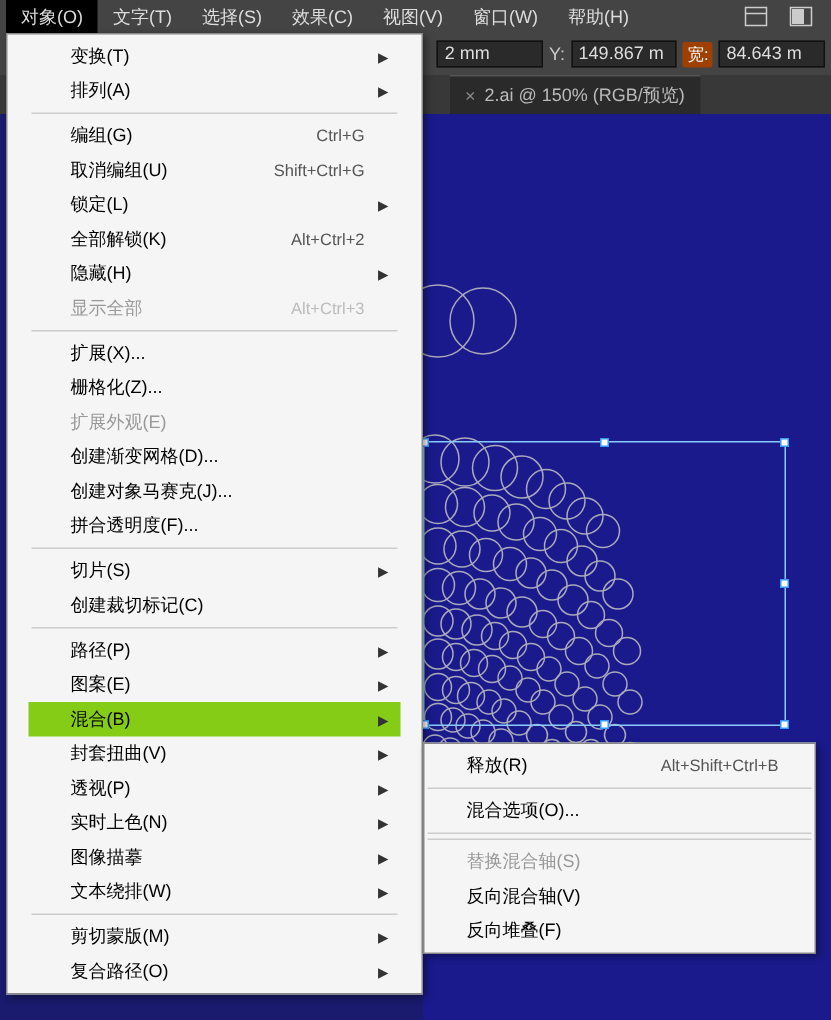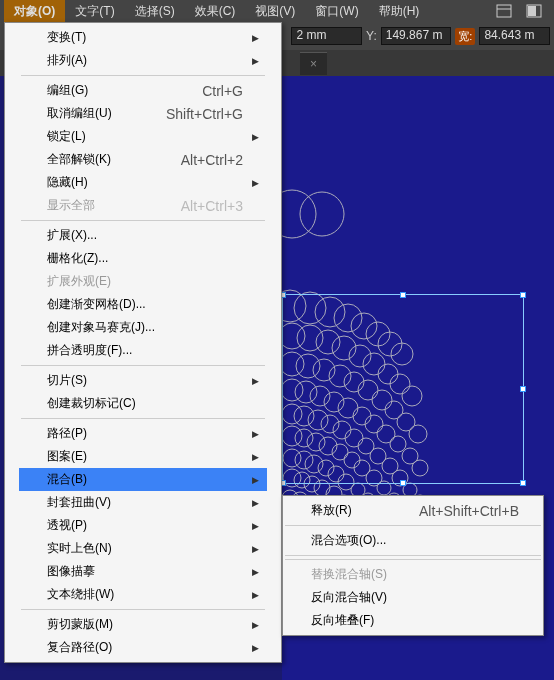--- a/index.html
+++ b/index.html
@@ -1,39 +1,39 @@
 <!DOCTYPE html>
 <html><head>
 <meta charset="utf-8">
 <style>
 * { margin: 0; padding: 0; box-sizing: border-box; font-family: "Microsoft YaHei", Arial, sans-serif; font-size: 12px; }
 body { width: 554px; height: 680px; background: #1a1a6e; overflow: hidden; position: relative; }
 
 .menubar { background: #444; height: 22px; display: flex; align-items: center; padding: 0 4px; color: #ddd; }
 .menuitem { padding: 3px 10px; cursor: default; }
-.menuitem.active { background: #a16207; font-weight: bold; }
+.menuitem.active { background: #000000; }
 .menubar-icons { margin-left: auto; display: flex; gap: 14px; padding-right: 8px; }
 .bar-icon { width: 16px; height: 14px; display: inline-block; }
 
 .toolbar { background: #444; height: 28px; display: flex; align-items: center; padding: 0 4px; color: #ddd; gap: 4px; position: relative; }
 .toolbar .spacer { width: 290px; }
 .tb-label { color: #ccc; }
 .tb-field { background: #2a2a2a; color: #ddd; border: 1px solid #111; width: 72px; height: 18px; padding: 0 4px; }
 .tb-badge { background: #a04000; color: #fff; padding: 1px 3px; border-radius: 2px; font-size: 11px; }
 
 .tabbar { background: #383838; height: 26px; display: flex; align-items: center; padding-left: 300px; color: #bbb; }
 .tab { background: #2a2a2a; padding: 4px 10px; border-top: 1px solid #555; display: flex; gap: 6px; align-items: center; }
 .tab-close { color: #888; }
 
 .dropdown { position: absolute; top: 22px; left: 4px; width: 278px; background: #f5f5f5; border: 1px solid #888; box-shadow: 2px 2px 5px rgba(0,0,0,.4); z-index: 10; padding: 3px 14px; }
 .dropdown-item { padding: 3px 24px 3px 28px; display: flex; justify-content: space-between; align-items: center; cursor: default; color: #000; position: relative; }
 .dropdown-item.disabled { color: #999; }
-.dropdown-item.highlight { background: #3b82f6; }
+.dropdown-item.highlight { background: #84cc16; }
 .dropdown-sep { height: 1px; background: #ccc; margin: 3px 2px; }
-.hotkey { color: #555; font-size: 14px; }
+.hotkey { color: #555; font-size: 11px; }
 .dropdown-item.disabled .hotkey { color: #bbb; }
 .arrow { position: absolute; right: 8px; font-size: 9px; color: #333; }
 
 .submenu { position: absolute; top: 495px; left: 282px; width: 262px; background: #f5f5f5; border: 1px solid #888; box-shadow: 2px 2px 5px rgba(0,0,0,.4); z-index: 11; padding: 3px 0; }
 
 .canvas { position: absolute; top: 76px; left: 282px; right: 0; bottom: 0; background: #1a1a8c; overflow: hidden; }
 .sel-box { position: absolute; top: 218px; left: 0px; right: 30px; height: 190px; border: 1px solid #8cf; }
 .handle { position: absolute; width: 6px; height: 6px; background: #fff; border: 1px solid #39f; }
 .circles { position: absolute; top: 110px; left: 0; }
 .circles svg circle { fill: none; stroke: #aab; stroke-width: 1; }
@@ -66,20 +66,21 @@
   <span class="tb-field">2 mm</span>
   <span class="tb-label">Y:</span>
   <span class="tb-field">149.867 m</span>
   <span class="tb-badge">宽:</span>
   <span class="tb-field">84.643 m</span>
 </div>
 
 <div class="tabbar">
   <div class="tab">
     <span class="tab-close">×</span>
+    <span>2.ai @ 150% (RGB/预览)</span>
   </div>
 </div>
 
 <div class="canvas">
   <div class="circles">
     <svg width="260" height="360">
       <g>
         <circle cx="10" cy="28" r="24"></circle>
           <circle cx="40" cy="28" r="22"></circle>
         <circle cx="8" cy="120" r="16"></circle>

